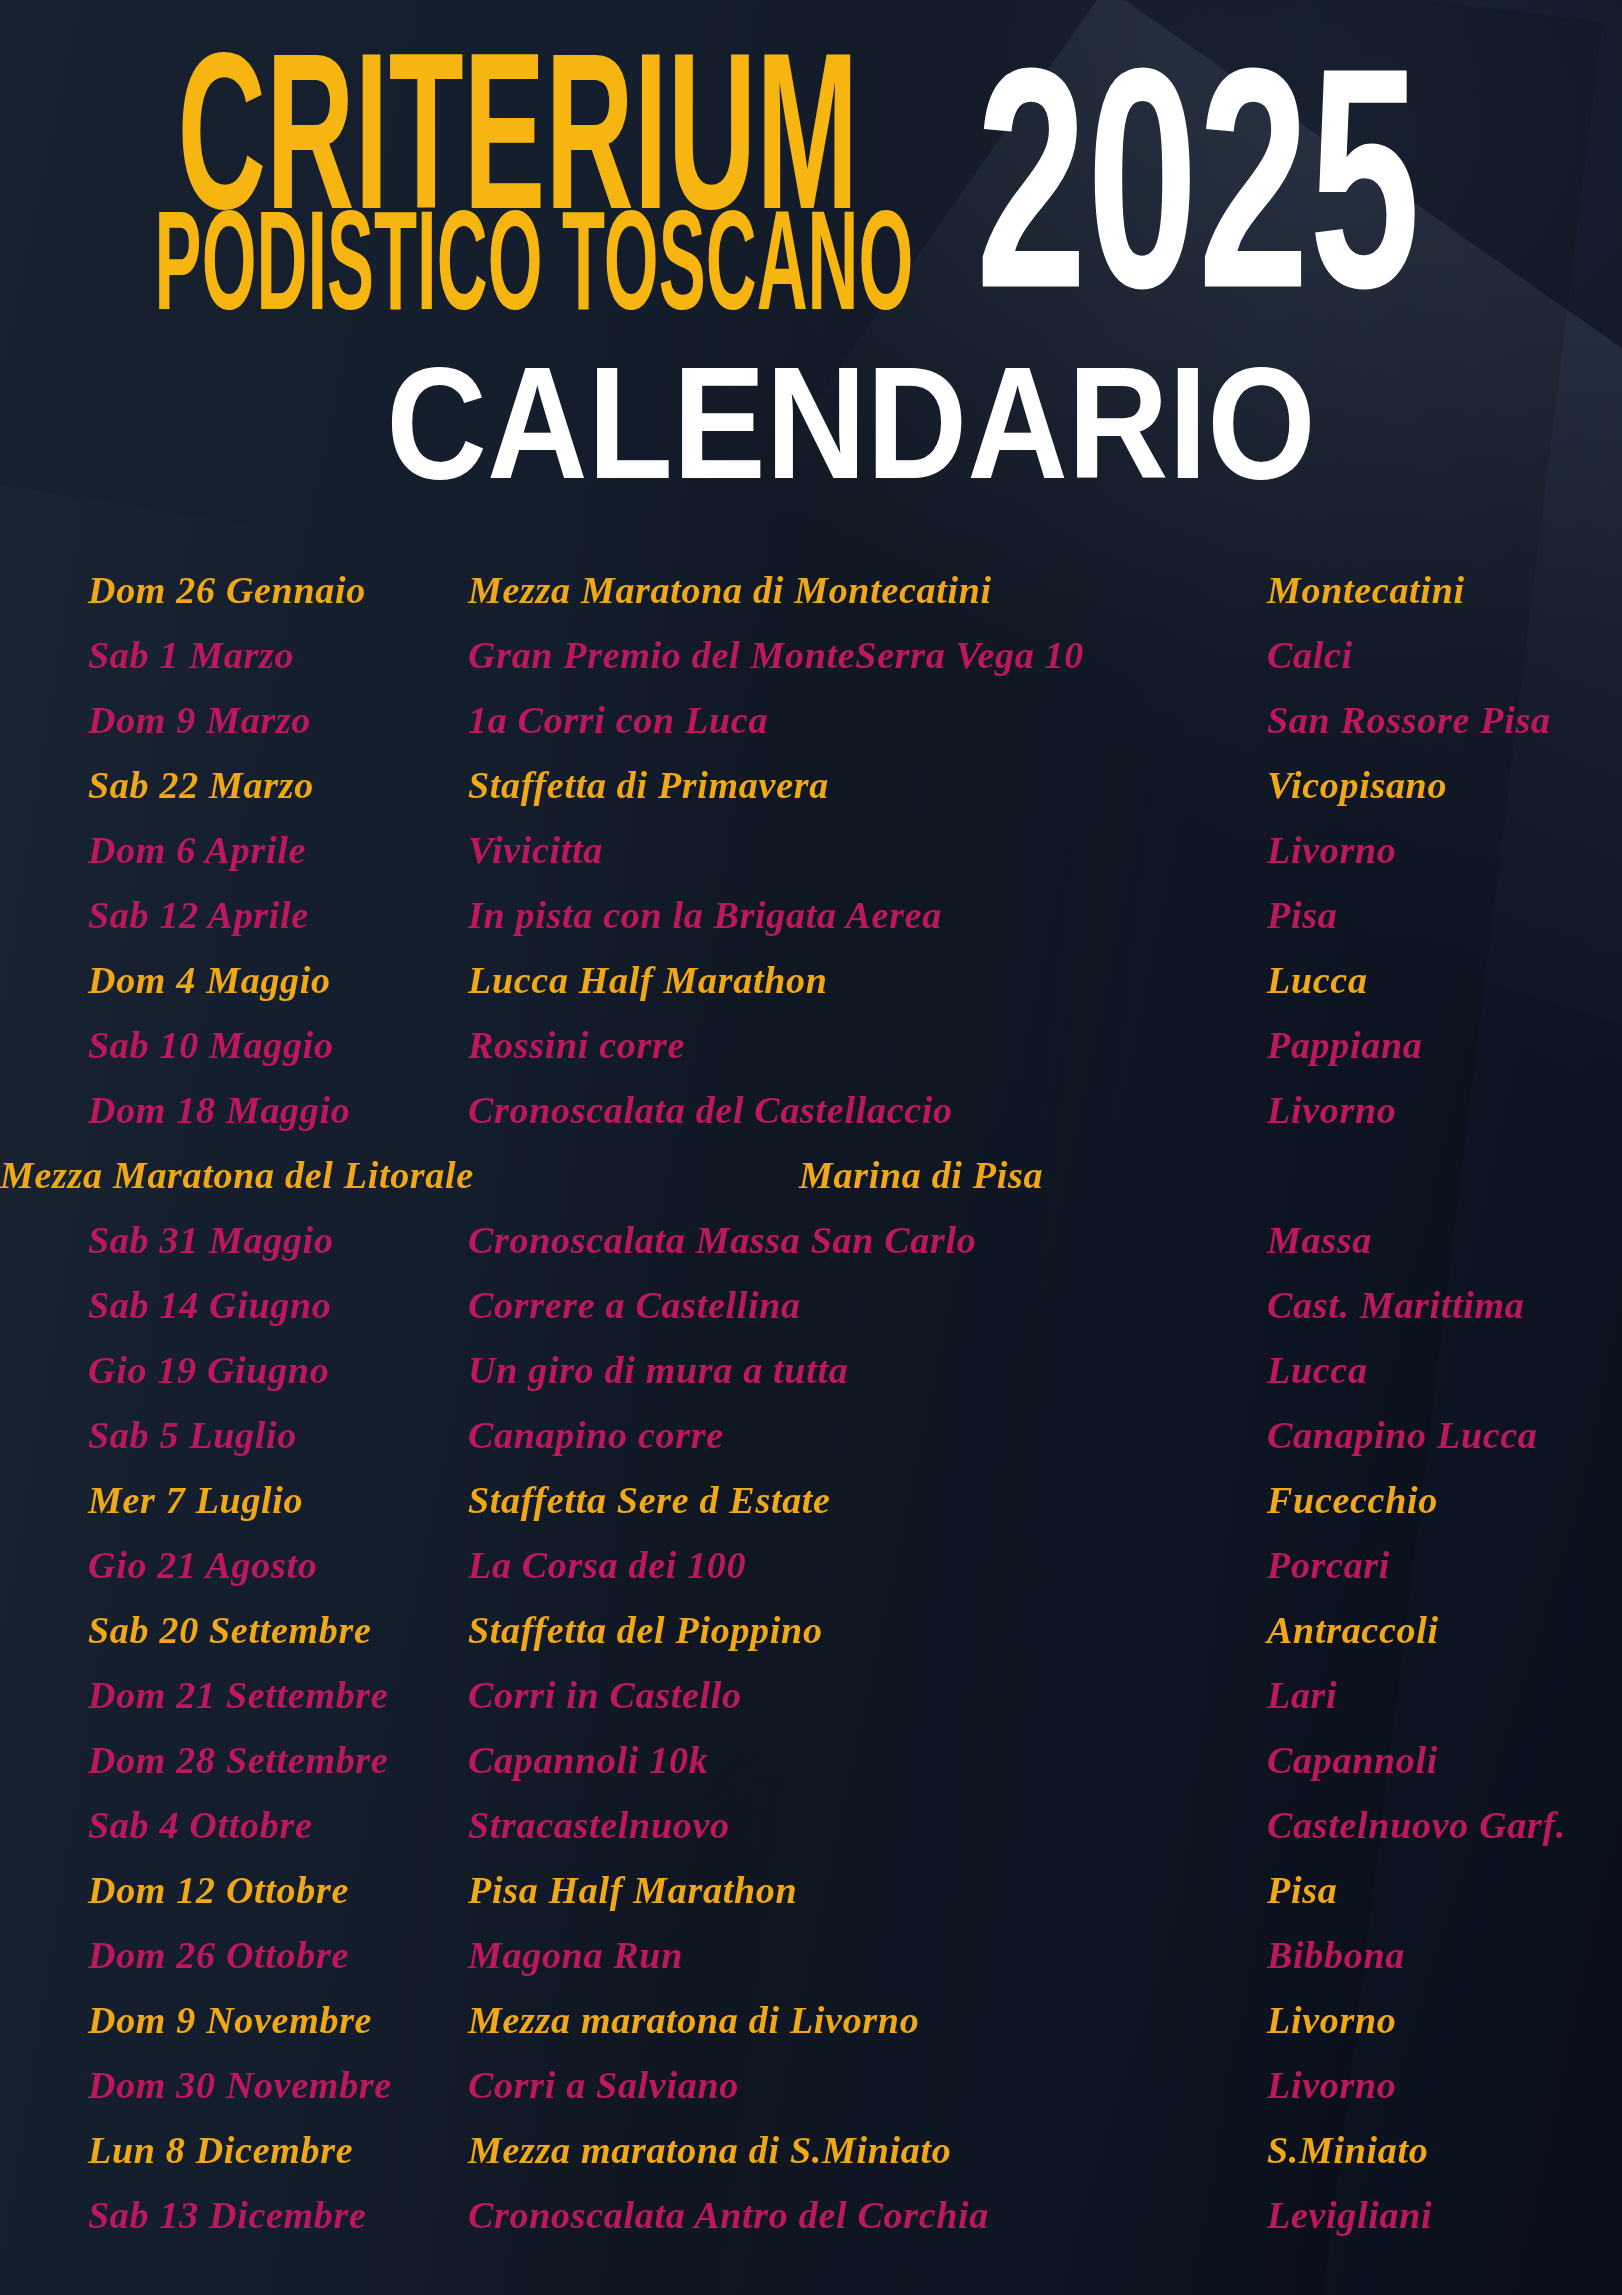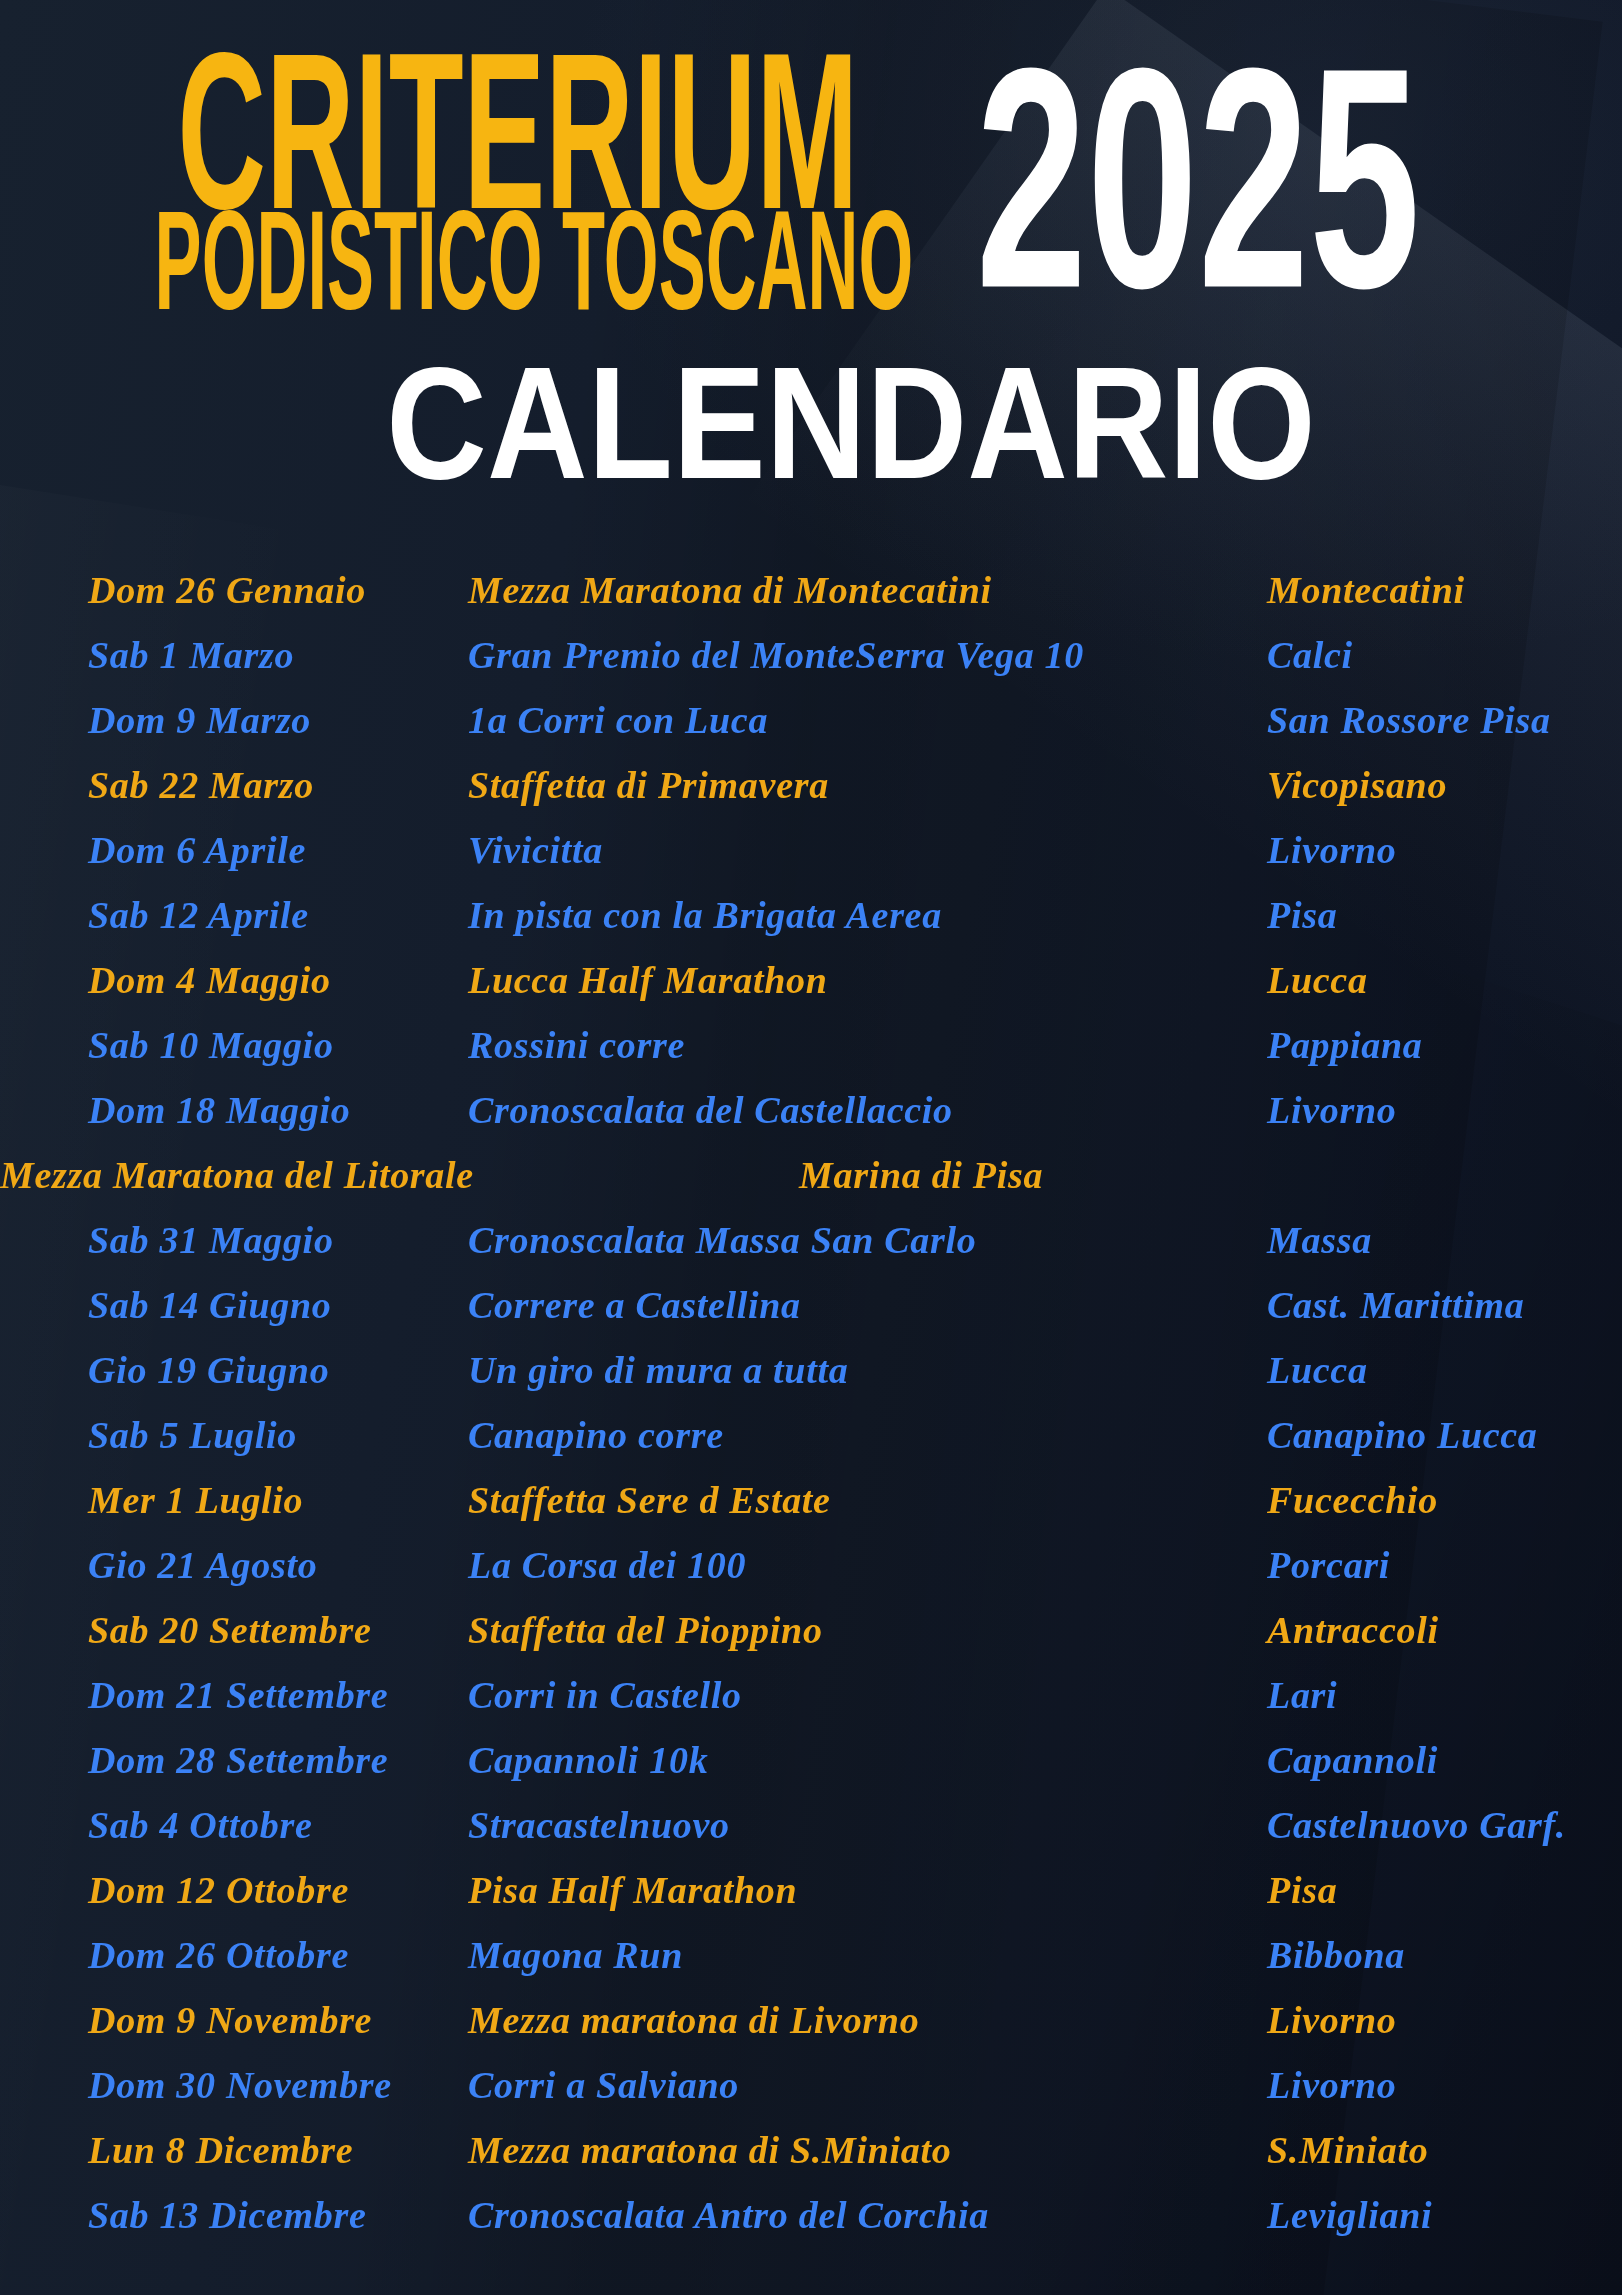--- a/index.html
+++ b/index.html
@@ -58,21 +58,21 @@
     left: 0; top: 557px;
     width: 1623px;
   }
   .row {
     display: flex;
     align-items: center;
     height: 65px;
     font-style: italic;
     font-weight: bold;
     font-size: 38px;
-    color: #3b82f6;
+    color: #be185d;
     letter-spacing: 0.7px;
     white-space: nowrap;
   }
   .row.gold { color: #F0A816; }
   .cell-date     { margin-left: 88px; width: 380px; }
   .cell-event    { width: 756px; }
   .cell-location { flex: 1; margin-left: 43px; }
 </style>
 </head>
 <body>
@@ -162,21 +162,21 @@
     <span class="cell-date">Gio 19 Giugno</span>
     <span class="cell-event">Un giro di mura a tutta</span>
     <span class="cell-location">Lucca</span>
   </div>
     <div class="row">
     <span class="cell-date">Sab 5 Luglio</span>
     <span class="cell-event">Canapino corre</span>
     <span class="cell-location">Canapino Lucca</span>
   </div>
     <div class="row gold">
-    <span class="cell-date">Mer 1 Luglio</span>
+    <span class="cell-date">Mer 7 Luglio</span>
     <span class="cell-event">Staffetta Sere d Estate</span>
     <span class="cell-location">Fucecchio</span>
   </div>
     <div class="row">
     <span class="cell-date">Gio 21 Agosto</span>
     <span class="cell-event">La Corsa dei 100</span>
     <span class="cell-location">Porcari</span>
   </div>
     <div class="row gold">
     <span class="cell-date">Sab 20 Settembre</span>

